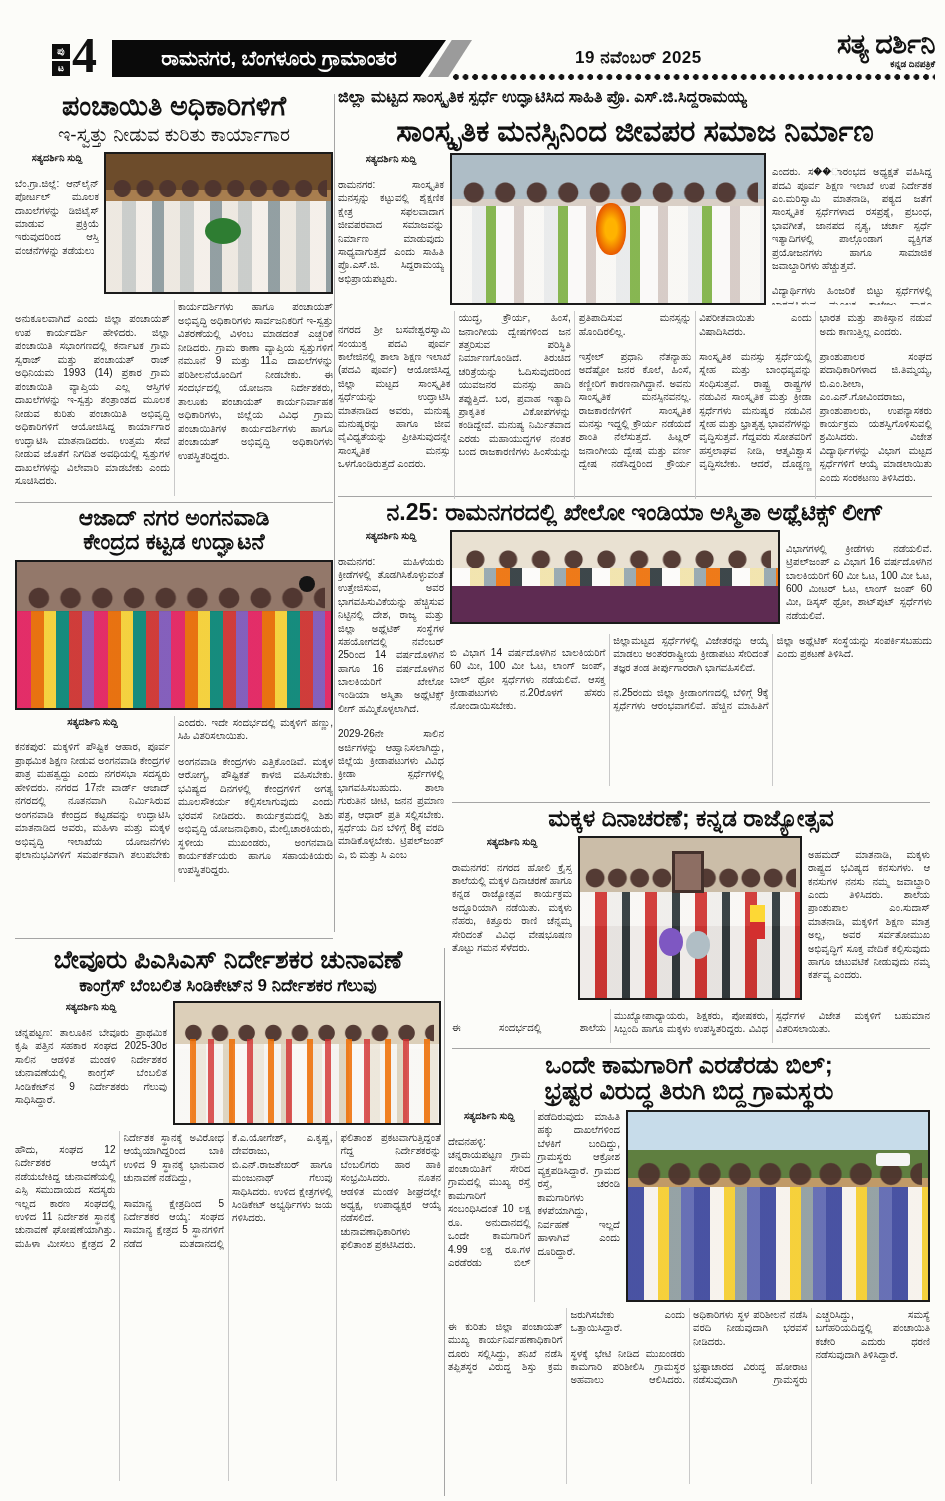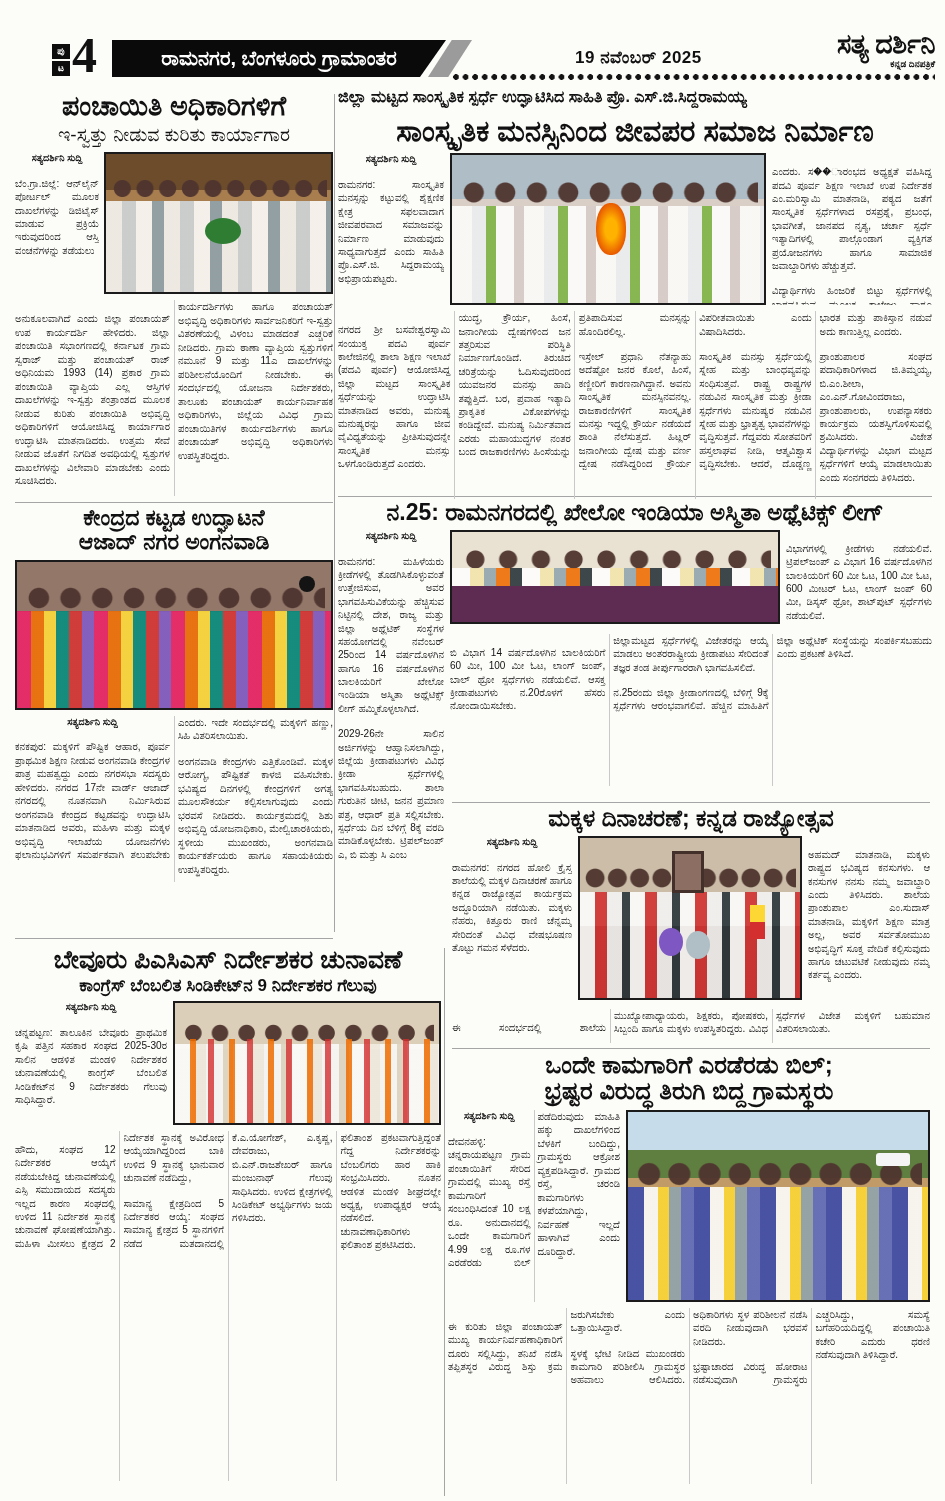--- a/index.html
+++ b/index.html
@@ -187,22 +187,22 @@
         <i class="sp plant"></i>
       </div>
     </div>
     <div class="cols c2 a-cols">
       <p>ಅನುಕೂಲವಾಗಿದೆ ಎಂದು ಜಿಲ್ಲಾ ಪಂಚಾಯತ್ ಉಪ ಕಾರ್ಯದರ್ಶಿ ಹೇಳಿದರು. ಜಿಲ್ಲಾ ಪಂಚಾಯಿತಿ ಸಭಾಂಗಣದಲ್ಲಿ ಕರ್ನಾಟಕ ಗ್ರಾಮ ಸ್ವರಾಜ್ ಮತ್ತು ಪಂಚಾಯತ್ ರಾಜ್ ಅಧಿನಿಯಮ 1993 (14) ಪ್ರಕಾರ ಗ್ರಾಮ ಪಂಚಾಯಿತಿ ವ್ಯಾಪ್ತಿಯ ಎಲ್ಲ ಆಸ್ತಿಗಳ ದಾಖಲೆಗಳನ್ನು ಇ-ಸ್ವತ್ತು ತಂತ್ರಾಂಶದ ಮೂಲಕ ನೀಡುವ ಕುರಿತು ಪಂಚಾಯಿತಿ ಅಭಿವೃದ್ಧಿ ಅಧಿಕಾರಿಗಳಿಗೆ ಆಯೋಜಿಸಿದ್ದ ಕಾರ್ಯಾಗಾರ ಉದ್ಘಾಟಿಸಿ ಮಾತನಾಡಿದರು. ಉತ್ತಮ ಸೇವೆ ನೀಡುವ ಜೊತೆಗೆ ನಿಗದಿತ ಅವಧಿಯಲ್ಲಿ ಸ್ವತ್ತುಗಳ ದಾಖಲೆಗಳನ್ನು ವಿಲೇವಾರಿ ಮಾಡಬೇಕು ಎಂದು ಸೂಚಿಸಿದರು.</p>
       <p>ಕಾರ್ಯದರ್ಶಿಗಳು ಹಾಗೂ ಪಂಚಾಯತ್ ಅಭಿವೃದ್ಧಿ ಅಧಿಕಾರಿಗಳು ಸಾರ್ವಜನಿಕರಿಗೆ ಇ-ಸ್ವತ್ತು ವಿತರಣೆಯಲ್ಲಿ ವಿಳಂಬ ಮಾಡದಂತೆ ಎಚ್ಚರಿಕೆ ನೀಡಿದರು. ಗ್ರಾಮ ಠಾಣಾ ವ್ಯಾಪ್ತಿಯ ಸ್ವತ್ತುಗಳಿಗೆ ನಮೂನೆ 9 ಮತ್ತು 11ಎ ದಾಖಲೆಗಳನ್ನು ಪರಿಶೀಲನೆಯೊಂದಿಗೆ ನೀಡಬೇಕು. ಈ ಸಂದರ್ಭದಲ್ಲಿ ಯೋಜನಾ ನಿರ್ದೇಶಕರು, ತಾಲೂಕು ಪಂಚಾಯತ್ ಕಾರ್ಯನಿರ್ವಾಹಕ ಅಧಿಕಾರಿಗಳು, ಜಿಲ್ಲೆಯ ವಿವಿಧ ಗ್ರಾಮ ಪಂಚಾಯಿತಿಗಳ ಕಾರ್ಯದರ್ಶಿಗಳು ಹಾಗೂ ಪಂಚಾಯತ್ ಅಭಿವೃದ್ಧಿ ಅಧಿಕಾರಿಗಳು ಉಪಸ್ಥಿತರಿದ್ದರು.</p>
     </div>
   </section>
 
   <section class="art artB">
+    <h1 class="hx h1">ಆಜಾದ್ ನಗರ ಅಂಗನವಾಡಿ</h1>
     <h1 class="hx h1">ಕೇಂದ್ರದ ಕಟ್ಟಡ ಉದ್ಘಾಟನೆ</h1>
-    <h1 class="hx h1">ಆಜಾದ್ ನಗರ ಅಂಗನವಾಡಿ</h1>
     <div class="photo pB b-photo">
       <i class="sp mickey"></i>
     </div>
     <div class="cols c2 b-cols">
       <div class="byline">ಸತ್ಯದರ್ಶಿನಿ ಸುದ್ದಿ</div>
       <p>ಕನಕಪುರ: ಮಕ್ಕಳಿಗೆ ಪೌಷ್ಟಿಕ ಆಹಾರ, ಪೂರ್ವ ಪ್ರಾಥಮಿಕ ಶಿಕ್ಷಣ ನೀಡುವ ಅಂಗನವಾಡಿ ಕೇಂದ್ರಗಳ ಪಾತ್ರ ಮಹತ್ವದ್ದು ಎಂದು ನಗರಸಭಾ ಸದಸ್ಯರು ಹೇಳಿದರು. ನಗರದ 17ನೇ ವಾರ್ಡ್ ಆಜಾದ್ ನಗರದಲ್ಲಿ ನೂತನವಾಗಿ ನಿರ್ಮಿಸಿರುವ ಅಂಗನವಾಡಿ ಕೇಂದ್ರದ ಕಟ್ಟಡವನ್ನು ಉದ್ಘಾಟಿಸಿ ಮಾತನಾಡಿದ ಅವರು, ಮಹಿಳಾ ಮತ್ತು ಮಕ್ಕಳ ಅಭಿವೃದ್ಧಿ ಇಲಾಖೆಯ ಯೋಜನೆಗಳು ಫಲಾನುಭವಿಗಳಿಗೆ ಸಮರ್ಪಕವಾಗಿ ತಲುಪಬೇಕು ಎಂದರು. ಇದೇ ಸಂದರ್ಭದಲ್ಲಿ ಮಕ್ಕಳಿಗೆ ಹಣ್ಣು, ಸಿಹಿ ವಿತರಿಸಲಾಯಿತು.</p>
       <p>ಅಂಗನವಾಡಿ ಕೇಂದ್ರಗಳು ಎತ್ತಿಕೊಂಡಿವೆ. ಮಕ್ಕಳ ಆರೋಗ್ಯ, ಪೌಷ್ಟಿಕತೆ ಕಾಳಜಿ ವಹಿಸಬೇಕು. ಭವಿಷ್ಯದ ದಿನಗಳಲ್ಲಿ ಕೇಂದ್ರಗಳಿಗೆ ಅಗತ್ಯ ಮೂಲಸೌಕರ್ಯ ಕಲ್ಪಿಸಲಾಗುವುದು ಎಂದು ಭರವಸೆ ನೀಡಿದರು. ಕಾರ್ಯಕ್ರಮದಲ್ಲಿ ಶಿಶು ಅಭಿವೃದ್ಧಿ ಯೋಜನಾಧಿಕಾರಿ, ಮೇಲ್ವಿಚಾರಕಿಯರು, ಸ್ಥಳೀಯ ಮುಖಂಡರು, ಅಂಗನವಾಡಿ ಕಾರ್ಯಕರ್ತೆಯರು ಹಾಗೂ ಸಹಾಯಕಿಯರು ಉಪಸ್ಥಿತರಿದ್ದರು.</p>
     </div>
   </section>
 
@@ -239,21 +239,21 @@
       <div class="ncol d-right">
         <p>ಎಂದರು. ಸ��ಾರಂಭದ ಅಧ್ಯಕ್ಷತೆ ವಹಿಸಿದ್ದ ಪದವಿ ಪೂರ್ವ ಶಿಕ್ಷಣ ಇಲಾಖೆ ಉಪ ನಿರ್ದೇಶಕ ಎಂ.ಮರಿಸ್ವಾಮಿ ಮಾತನಾಡಿ, ಪಠ್ಯದ ಜತೆಗೆ ಸಾಂಸ್ಕೃತಿಕ ಸ್ಪರ್ಧೆಗಳಾದ ರಸಪ್ರಶ್ನೆ, ಪ್ರಬಂಧ, ಭಾವಗೀತೆ, ಜಾನಪದ ನೃತ್ಯ, ಚರ್ಚಾ ಸ್ಪರ್ಧೆ ಇತ್ಯಾದಿಗಳಲ್ಲಿ ಪಾಲ್ಗೊಂಡಾಗ ವ್ಯಕ್ತಿಗತ ಪ್ರಯೋಜನಗಳು ಹಾಗೂ ಸಾಮಾಜಿಕ ಜವಾಬ್ದಾರಿಗಳು ಹೆಚ್ಚುತ್ತವೆ.</p>
         <p>ವಿದ್ಯಾರ್ಥಿಗಳು ಹಿಂಜರಿಕೆ ಬಿಟ್ಟು ಸ್ಪರ್ಧೆಗಳಲ್ಲಿ ಭಾಗವಹಿಸುವ ಮೂಲಕ ಕಾಲೇಜು ಹಾಗೂ ಪೋಷಕರಿಗೆ ಕೀರ್ತಿ ತರಬೇಕು ಎಂದು ಕಿವಿಮಾತು ಹೇಳಿದರು.</p>
       </div>
     </div>
     <div class="cols c5 d-cols">
       <p>ನಗರದ ಶ್ರೀ ಬಸವೇಶ್ವರಸ್ವಾಮಿ ಸಂಯುಕ್ತ ಪದವಿ ಪೂರ್ವ ಕಾಲೇಜಿನಲ್ಲಿ ಶಾಲಾ ಶಿಕ್ಷಣ ಇಲಾಖೆ (ಪದವಿ ಪೂರ್ವ) ಆಯೋಜಿಸಿದ್ದ ಜಿಲ್ಲಾ ಮಟ್ಟದ ಸಾಂಸ್ಕೃತಿಕ ಸ್ಪರ್ಧೆಯನ್ನು ಉದ್ಘಾಟಿಸಿ ಮಾತನಾಡಿದ ಅವರು, ಮನುಷ್ಯ ಮನುಷ್ಯರನ್ನು ಹಾಗೂ ಜೀವ ವೈವಿಧ್ಯತೆಯನ್ನು ಪ್ರೀತಿಸುವುದನ್ನೇ ಸಾಂಸ್ಕೃತಿಕ ಮನಸ್ಸು ಒಳಗೊಂಡಿರುತ್ತದೆ ಎಂದರು.</p>
       <p>ಯುದ್ಧ, ಕ್ರೌರ್ಯ, ಹಿಂಸೆ, ಜನಾಂಗೀಯ ದ್ವೇಷಗಳಿಂದ ಜನ ತತ್ತರಿಸುವ ಪರಿಸ್ಥಿತಿ ನಿರ್ಮಾಣಗೊಂಡಿದೆ. ತಿರುಚಿದ ಚರಿತ್ರೆಯನ್ನು ಓದಿಸುವುದರಿಂದ ಯುವಜನರ ಮನಸ್ಸು ಹಾದಿ ತಪ್ಪುತ್ತಿದೆ. ಬರ, ಪ್ರವಾಹ ಇತ್ಯಾದಿ ಪ್ರಾಕೃತಿಕ ವಿಕೋಪಗಳನ್ನು ಕಂಡಿದ್ದೇವೆ. ಮನುಷ್ಯ ನಿರ್ಮಿತವಾದ ಎರಡು ಮಹಾಯುದ್ಧಗಳ ನಂತರ ಬಂದ ರಾಜಕಾರಣಿಗಳು ಹಿಂಸೆಯನ್ನು ಪ್ರತಿಪಾದಿಸುವ ಮನಸ್ಸನ್ನು ಹೊಂದಿರಲಿಲ್ಲ.</p>
       <p>ಇಸ್ರೇಲ್ ಪ್ರಧಾನಿ ನೆತನ್ಯಾಹು ಅದೆಷ್ಟೋ ಜನರ ಕೊಲೆ, ಹಿಂಸೆ, ಕಣ್ಣೀರಿಗೆ ಕಾರಣನಾಗಿದ್ದಾನೆ. ಅವನು ಸಾಂಸ್ಕೃತಿಕ ಮನಸ್ಸಿನವನಲ್ಲ. ರಾಜಕಾರಣಿಗಳಿಗೆ ಸಾಂಸ್ಕೃತಿಕ ಮನಸ್ಸು ಇದ್ದಲ್ಲಿ ಕ್ರೌರ್ಯ ನಡೆಯದೆ ಶಾಂತಿ ನೆಲೆಸುತ್ತದೆ. ಹಿಟ್ಲರ್ ಜನಾಂಗೀಯ ದ್ವೇಷ ಮತ್ತು ವರ್ಣ ದ್ವೇಷ ನಡೆಸಿದ್ದರಿಂದ ಕ್ರೌರ್ಯ ವಿಪರೀತವಾಯಿತು ಎಂದು ವಿಷಾದಿಸಿದರು.</p>
       <p>ಸಾಂಸ್ಕೃತಿಕ ಮನಸ್ಸು ಸ್ಪರ್ಧೆಯಲ್ಲಿ ಸ್ನೇಹ ಮತ್ತು ಬಾಂಧವ್ಯವನ್ನು ಸಂಧಿಸುತ್ತವೆ. ರಾಷ್ಟ್ರ ರಾಷ್ಟ್ರಗಳ ನಡುವಿನ ಸಾಂಸ್ಕೃತಿಕ ಮತ್ತು ಕ್ರೀಡಾ ಸ್ಪರ್ಧೆಗಳು ಮನುಷ್ಯರ ನಡುವಿನ ಸ್ನೇಹ ಮತ್ತು ಭ್ರಾತೃತ್ವ ಭಾವನೆಗಳನ್ನು ವೃದ್ಧಿಸುತ್ತವೆ. ಗೆದ್ದವರು ಸೋತವರಿಗೆ ಹಸ್ತಲಾಘವ ನೀಡಿ, ಆತ್ಮವಿಶ್ವಾಸ ವೃದ್ಧಿಸಬೇಕು. ಆದರೆ, ದೊಡ್ಡಣ್ಣ ಭಾರತ ಮತ್ತು ಪಾಕಿಸ್ತಾನ ನಡುವೆ ಅದು ಕಾಣುತ್ತಿಲ್ಲ ಎಂದರು.</p>
-      <p>ಪ್ರಾಂಶುಪಾಲರ ಸಂಘದ ಪದಾಧಿಕಾರಿಗಳಾದ ಜಿ.ತಿಮ್ಮಯ್ಯ, ಬಿ.ಎಂ.ಶೀಲಾ, ಎಂ.ಎನ್.ಗೋವಿಂದರಾಜು, ಪ್ರಾಂಶುಪಾಲರು, ಉಪನ್ಯಾಸಕರು ಕಾರ್ಯಕ್ರಮ ಯಶಸ್ವಿಗೊಳಿಸುವಲ್ಲಿ ಶ್ರಮಿಸಿದರು. ವಿಜೇತ ವಿದ್ಯಾರ್ಥಿಗಳನ್ನು ವಿಭಾಗ ಮಟ್ಟದ ಸ್ಪರ್ಧೆಗಳಿಗೆ ಆಯ್ಕೆ ಮಾಡಲಾಯಿತು ಎಂದು ಸಂನಗರದು ತಿಳಿಸಿದರು.</p>
+      <p>ಪ್ರಾಂಶುಪಾಲರ ಸಂಘದ ಪದಾಧಿಕಾರಿಗಳಾದ ಜಿ.ತಿಮ್ಮಯ್ಯ, ಬಿ.ಎಂ.ಶೀಲಾ, ಎಂ.ಎನ್.ಗೋವಿಂದರಾಜು, ಪ್ರಾಂಶುಪಾಲರು, ಉಪನ್ಯಾಸಕರು ಕಾರ್ಯಕ್ರಮ ಯಶಸ್ವಿಗೊಳಿಸುವಲ್ಲಿ ಶ್ರಮಿಸಿದರು. ವಿಜೇತ ವಿದ್ಯಾರ್ಥಿಗಳನ್ನು ವಿಭಾಗ ಮಟ್ಟದ ಸ್ಪರ್ಧೆಗಳಿಗೆ ಆಯ್ಕೆ ಮಾಡಲಾಯಿತು ಎಂದು ಸಂರಕಟಣು ತಿಳಿಸಿದರು.</p>
     </div>
   </section>
 
   <section class="art artE">
     <h1 class="hx h1">ನ.25: ರಾಮನಗರದಲ್ಲಿ ಖೇಲೋ ಇಂಡಿಯಾ ಅಸ್ಮಿತಾ ಅಥ್ಲೆಟಿಕ್ಸ್ ಲೀಗ್</h1>
     <div class="e-wrap">
       <div class="ncol e-left">
         <div class="byline">ಸತ್ಯದರ್ಶಿನಿ ಸುದ್ದಿ</div>
         <p>ರಾಮನಗರ: ಮಹಿಳೆಯರು ಕ್ರೀಡೆಗಳಲ್ಲಿ ತೊಡಗಿಸಿಕೊಳ್ಳುವಂತೆ ಉತ್ತೇಜಿಸುವ, ಅವರ ಭಾಗವಹಿಸುವಿಕೆಯನ್ನು ಹೆಚ್ಚಿಸುವ ನಿಟ್ಟಿನಲ್ಲಿ ದೇಶ, ರಾಜ್ಯ ಮತ್ತು ಜಿಲ್ಲಾ ಅಥ್ಲೆಟಿಕ್ ಸಂಸ್ಥೆಗಳ ಸಹಯೋಗದಲ್ಲಿ ನವೆಂಬರ್ 25ರಿಂದ 14 ವರ್ಷದೊಳಗಿನ ಹಾಗೂ 16 ವರ್ಷದೊಳಗಿನ ಬಾಲಕಿಯರಿಗೆ ಖೇಲೋ ಇಂಡಿಯಾ ಅಸ್ಮಿತಾ ಅಥ್ಲೆಟಿಕ್ಸ್ ಲೀಗ್ ಹಮ್ಮಿಕೊಳ್ಳಲಾಗಿದೆ.</p>
         <p>2029-26ನೇ ಸಾಲಿನ ಅರ್ಜಿಗಳನ್ನು ಆಹ್ವಾನಿಸಲಾಗಿದ್ದು, ಜಿಲ್ಲೆಯ ಕ್ರೀಡಾಪಟುಗಳು ವಿವಿಧ ಕ್ರೀಡಾ ಸ್ಪರ್ಧೆಗಳಲ್ಲಿ ಭಾಗವಹಿಸಬಹುದು. ಶಾಲಾ ಗುರುತಿನ ಚೀಟಿ, ಜನನ ಪ್ರಮಾಣ ಪತ್ರ, ಆಧಾರ್ ಪ್ರತಿ ಸಲ್ಲಿಸಬೇಕು. ಸ್ಪರ್ಧೆಯ ದಿನ ಬೆಳಿಗ್ಗೆ 8ಕ್ಕೆ ವರದಿ ಮಾಡಿಕೊಳ್ಳಬೇಕು. ಟ್ರಿಪಲ್‌ಜಂಪ್ ಎ, ಬಿ ಮತ್ತು ಸಿ ಎಂಬ</p>

